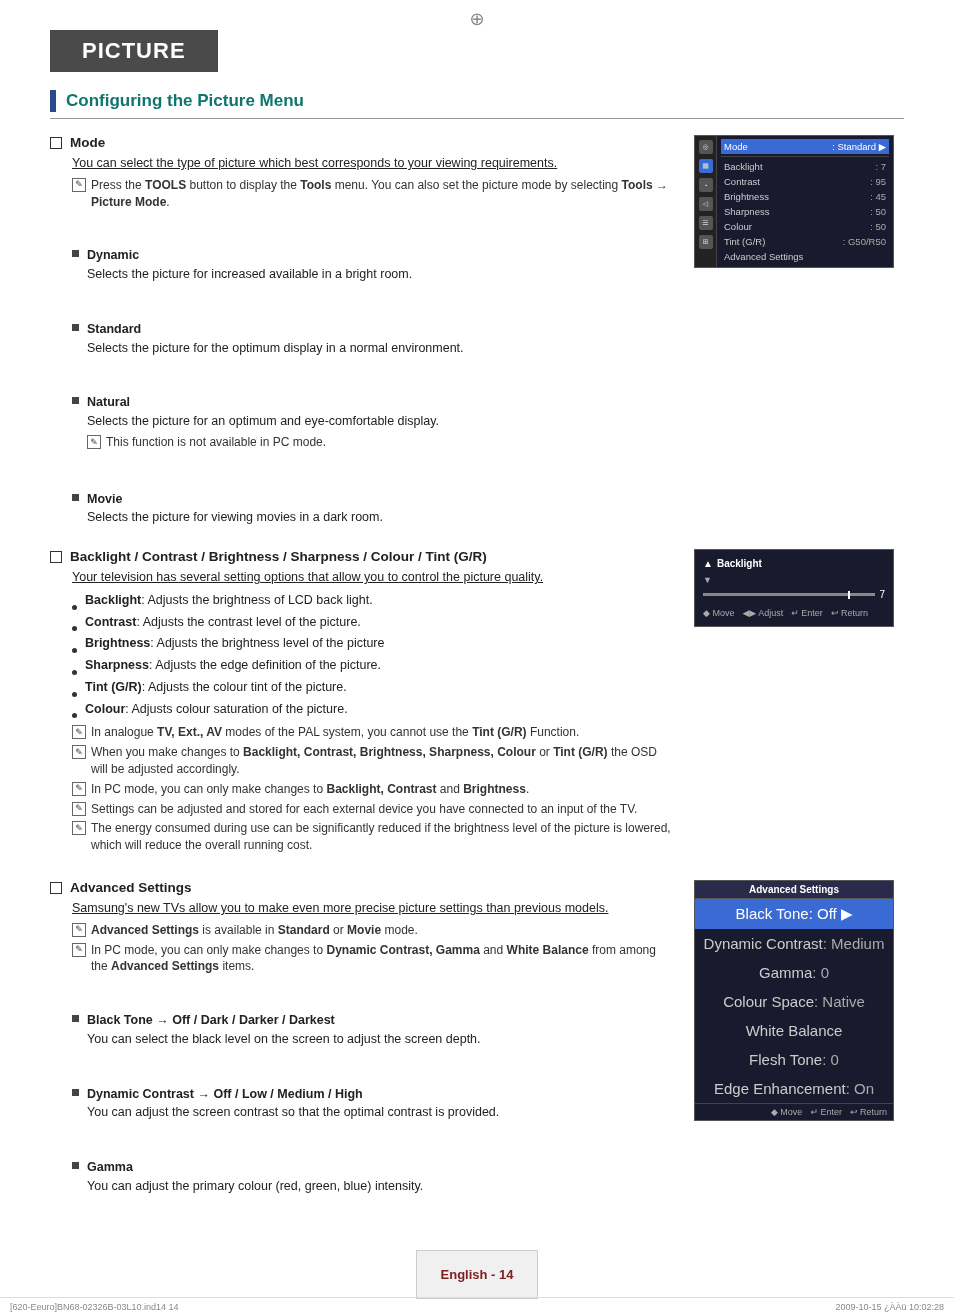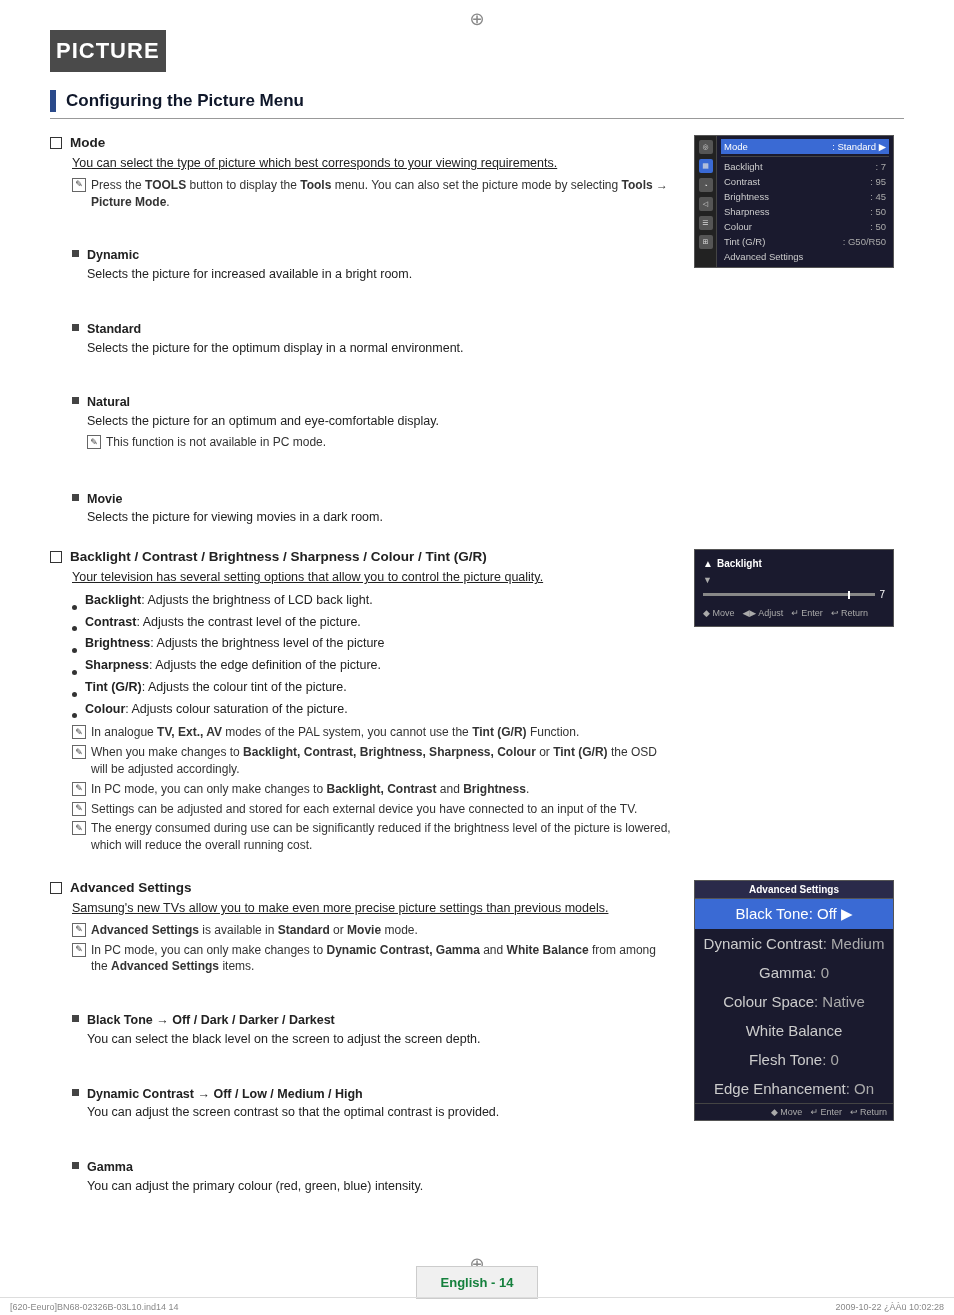--- a/index.html
+++ b/index.html
@@ -36,21 +36,21 @@
       font-size: 18px;
       color: #888;
     }
 
     
     .picture-header {
       background: #4a4a4a;
       color: #fff;
       font-size: 22px;
       font-weight: bold;
-      padding: 8px 6px;
+      padding: 8px 32px;
       display: inline-block;
       margin-bottom: 18px;
       letter-spacing: 1px;
     }
 
     
     .section-heading {
       display: flex;
       align-items: center;
       margin-bottom: 16px;
@@ -60,21 +60,21 @@
     .section-heading .blue-bar {
       width: 6px;
       height: 22px;
       background: #2a4a8a;
       margin-right: 10px;
       flex-shrink: 0;
     }
     .section-heading h2 {
       font-size: 17px;
       font-weight: bold;
-      color: #0f172a;
+      color: #0f766e;
     }
 
     
     .content-section {
       display: flex;
       gap: 20px;
       margin-bottom: 16px;
     }
     .content-main {
       flex: 1;
@@ -345,24 +345,24 @@
       bottom: 16px;
       left: 0;
       right: 0;
       display: flex;
       justify-content: center;
       align-items: center;
     }
     .footer-page-indicator {
       background: #f0f0f0;
       border: 1px solid #ccc;
-      padding: 8px 24px;
+      padding: 16px 24px;
       font-size: 13px;
       font-weight: bold;
-      color: #15803d;
+      color: #7f1d1d;
     }
 
     .footer-bottom-bar {
       position: absolute;
       bottom: 0;
       left: 0;
       right: 0;
       height: 18px;
       display: flex;
       justify-content: space-between;
@@ -668,16 +668,16 @@
   <div class="bottom-center-mark">⊕</div>
 
   
   <div class="page-footer">
     <div class="footer-page-indicator">English - 14</div>
   </div>
 
   
   <div class="footer-bottom-bar">
     <span>[620-Eeuro]BN68-02326B-03L10.ind14   14</span>
-    <span>2009-10-22   ¿ÀÀü 10:02:28</span>
+    <span>2009-10-15   ¿ÀÀü 10:02:28</span>
   </div>
 
 </div>
 
 </body></html>

